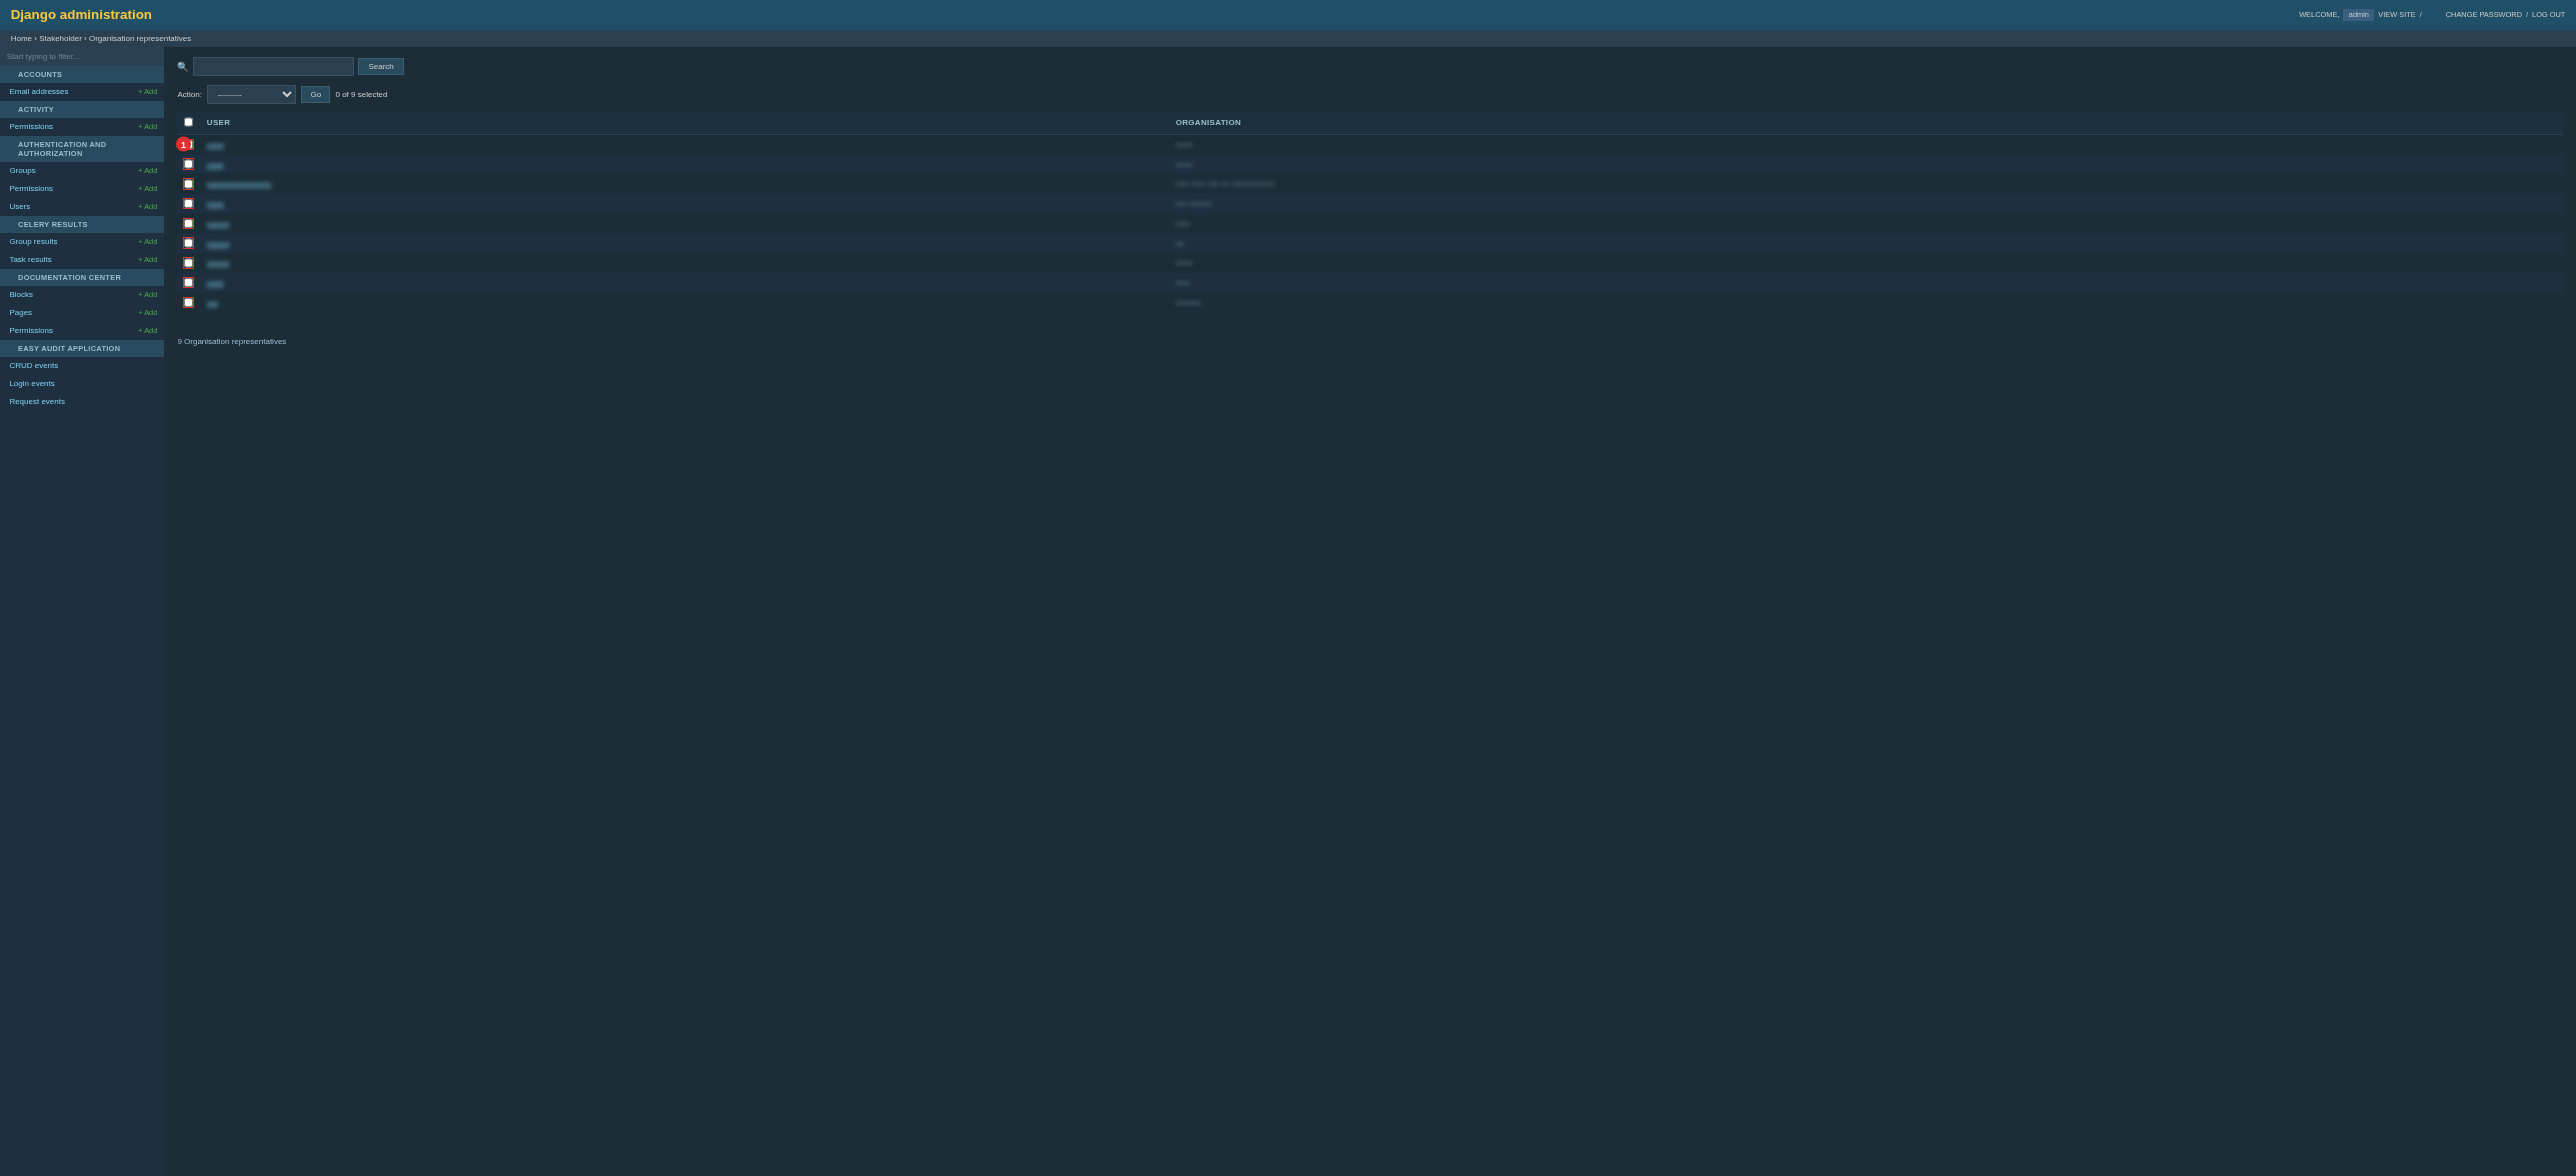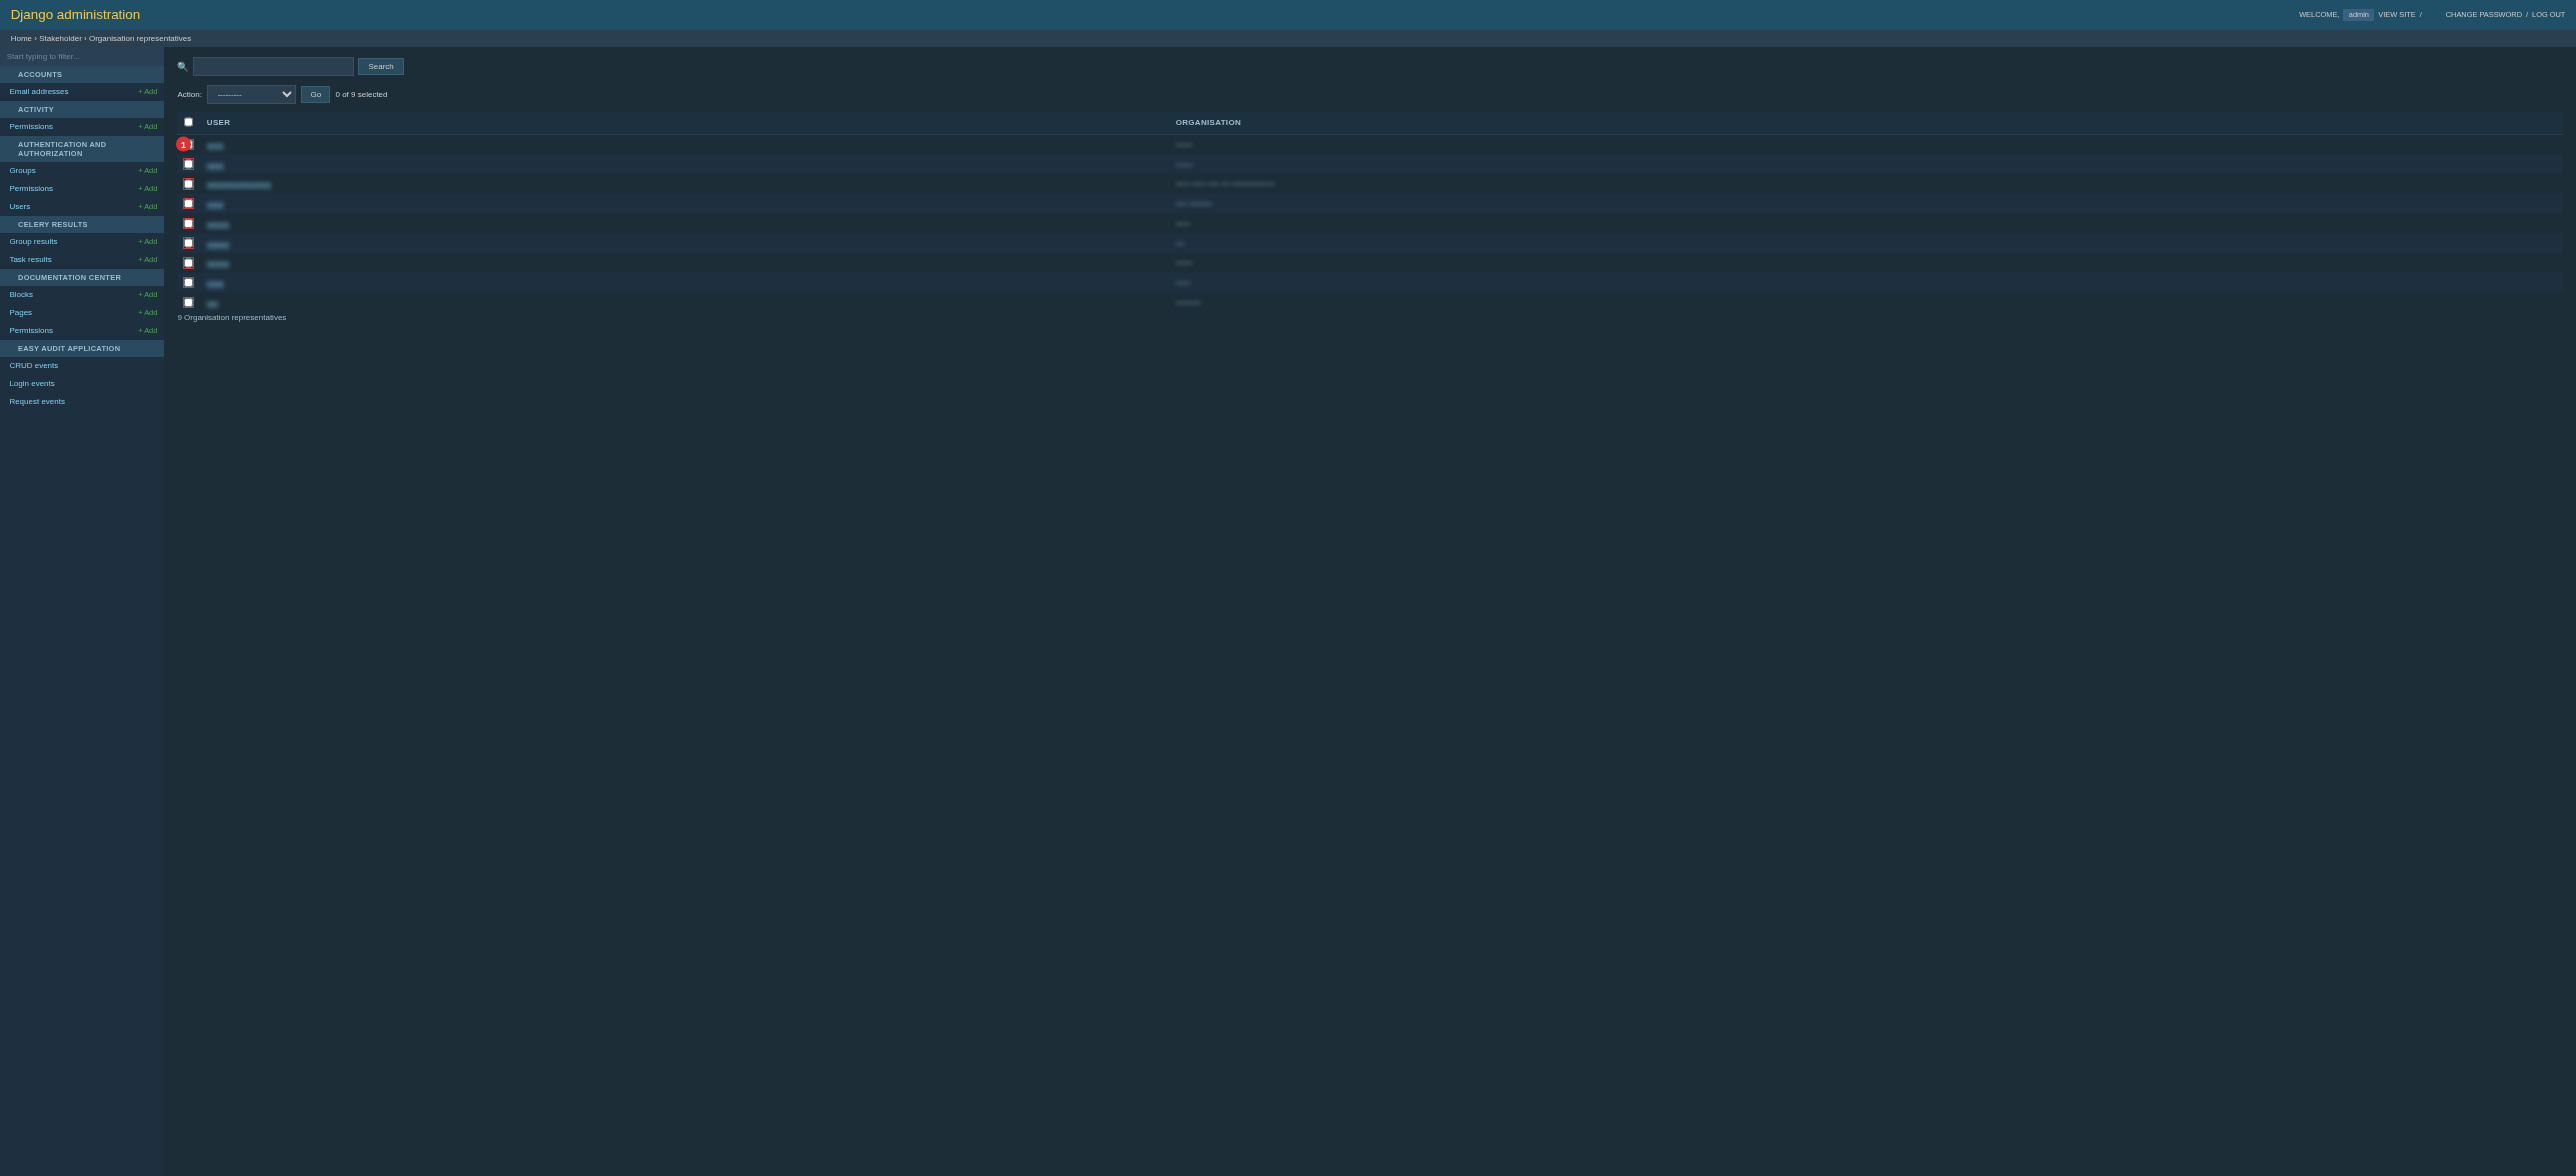--- a/index.html
+++ b/index.html
@@ -218,21 +218,21 @@
       transform: translateY(-50%);
     }
 
     .checkbox-col-container {
       position: relative;
       display: flex;
       align-items: center;
     }
 
     .results-count {
-      margin-top: 0;
+      margin-top: 24px;
       font-size: 8px;
       color: #9bbccc;
     }
 
     
     .blurred {
       filter: blur(2px);
       user-select: none;
       color: #6a8a9a;
       display: inline-block;
@@ -241,21 +241,21 @@
     input[type="checkbox"] {
       width: 9.4px;
       height: 9.4px;
       cursor: pointer;
     }
   </style>
 </head>
 <body>
 
 <div id="header">
-  <a href="#" style="color:#f5c842;font-size:13.4px;font-weight:normal;text-decoration:none;">Django administration</a>
+  <a href="#" style="color:#f5c842;font-size:13.4px;font-weight:bold;text-decoration:none;">Django administration</a>
   <div style="font-size:7.4px;color:#ccc;display:flex;align-items:center;gap:4px;justify-content:center;">
     <span>WELCOME,</span>
     <span style="background:#3a6080;padding:1.3px 5.4px;font-size:7.4px;color:#ccc;">admin</span>
     <a href="#" style="color:#ccc;text-decoration:none;">VIEW SITE</a>
     <span>/</span>
     <a href="#" style="color:#ccc;text-decoration:none;padding-left:20px;">CHANGE PASSWORD</a>
     <span>/</span>
     <a href="#" style="color:#ccc;text-decoration:none;">LOG OUT</a>
   </div>
 </div>

